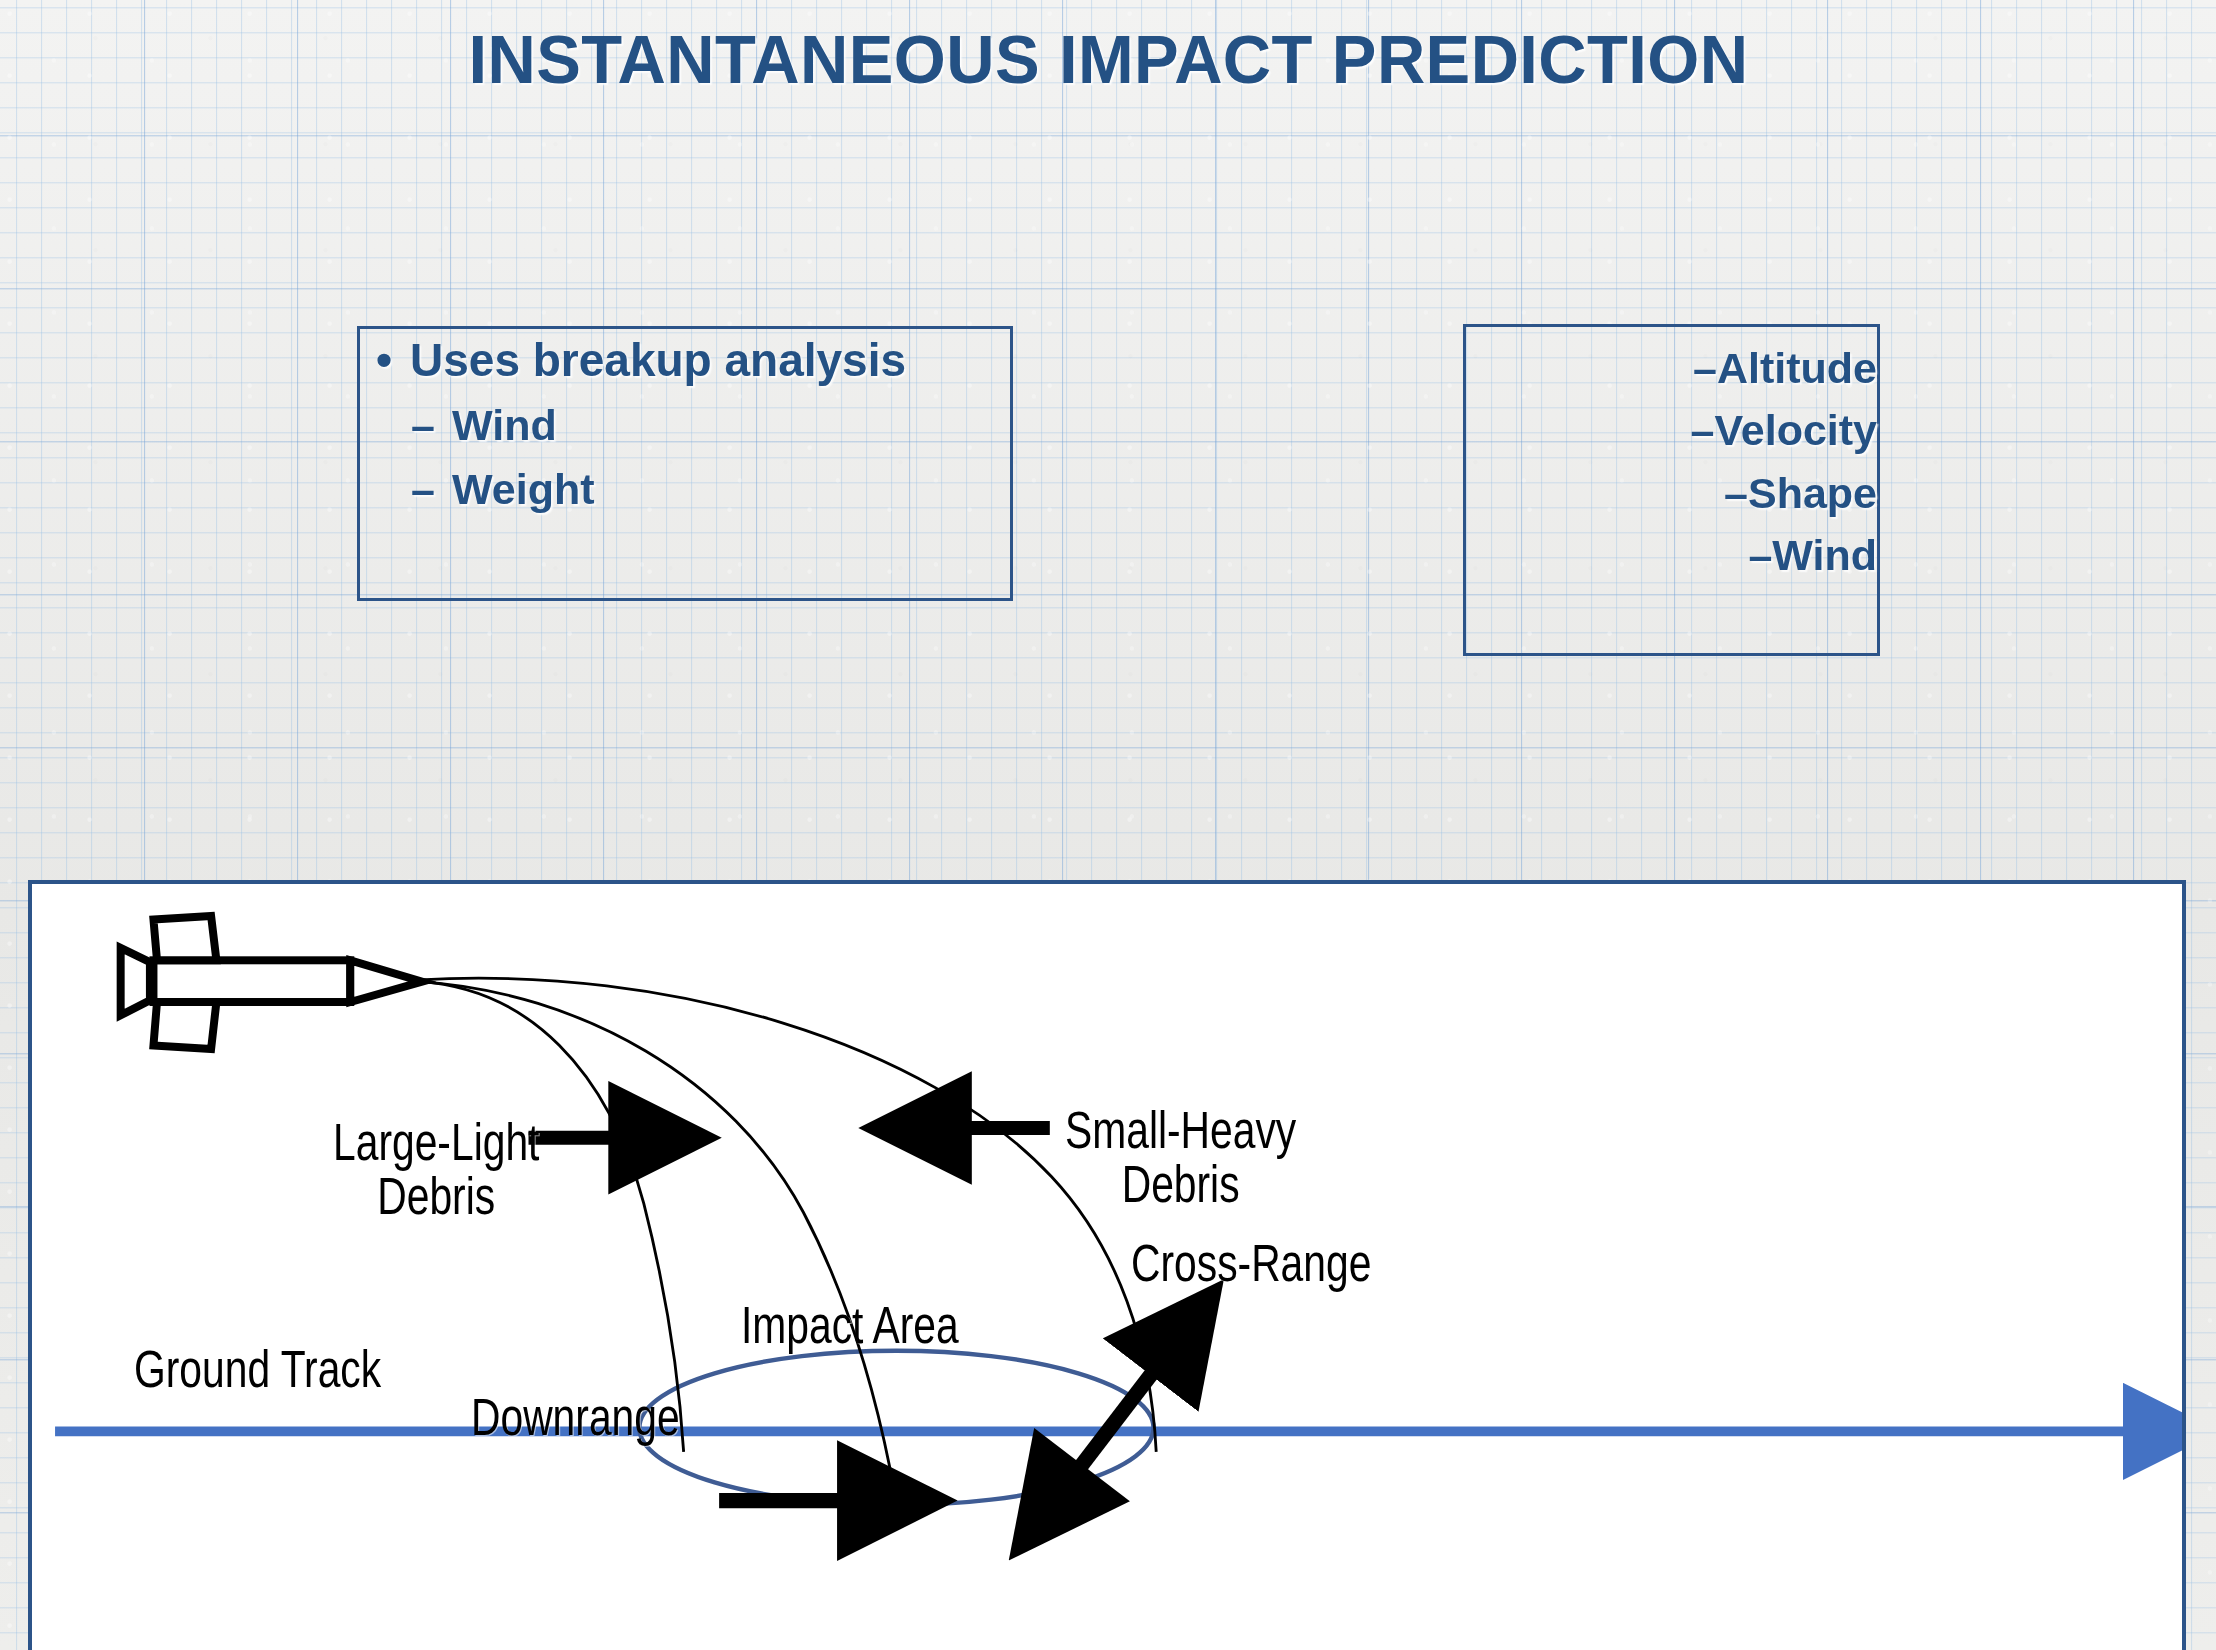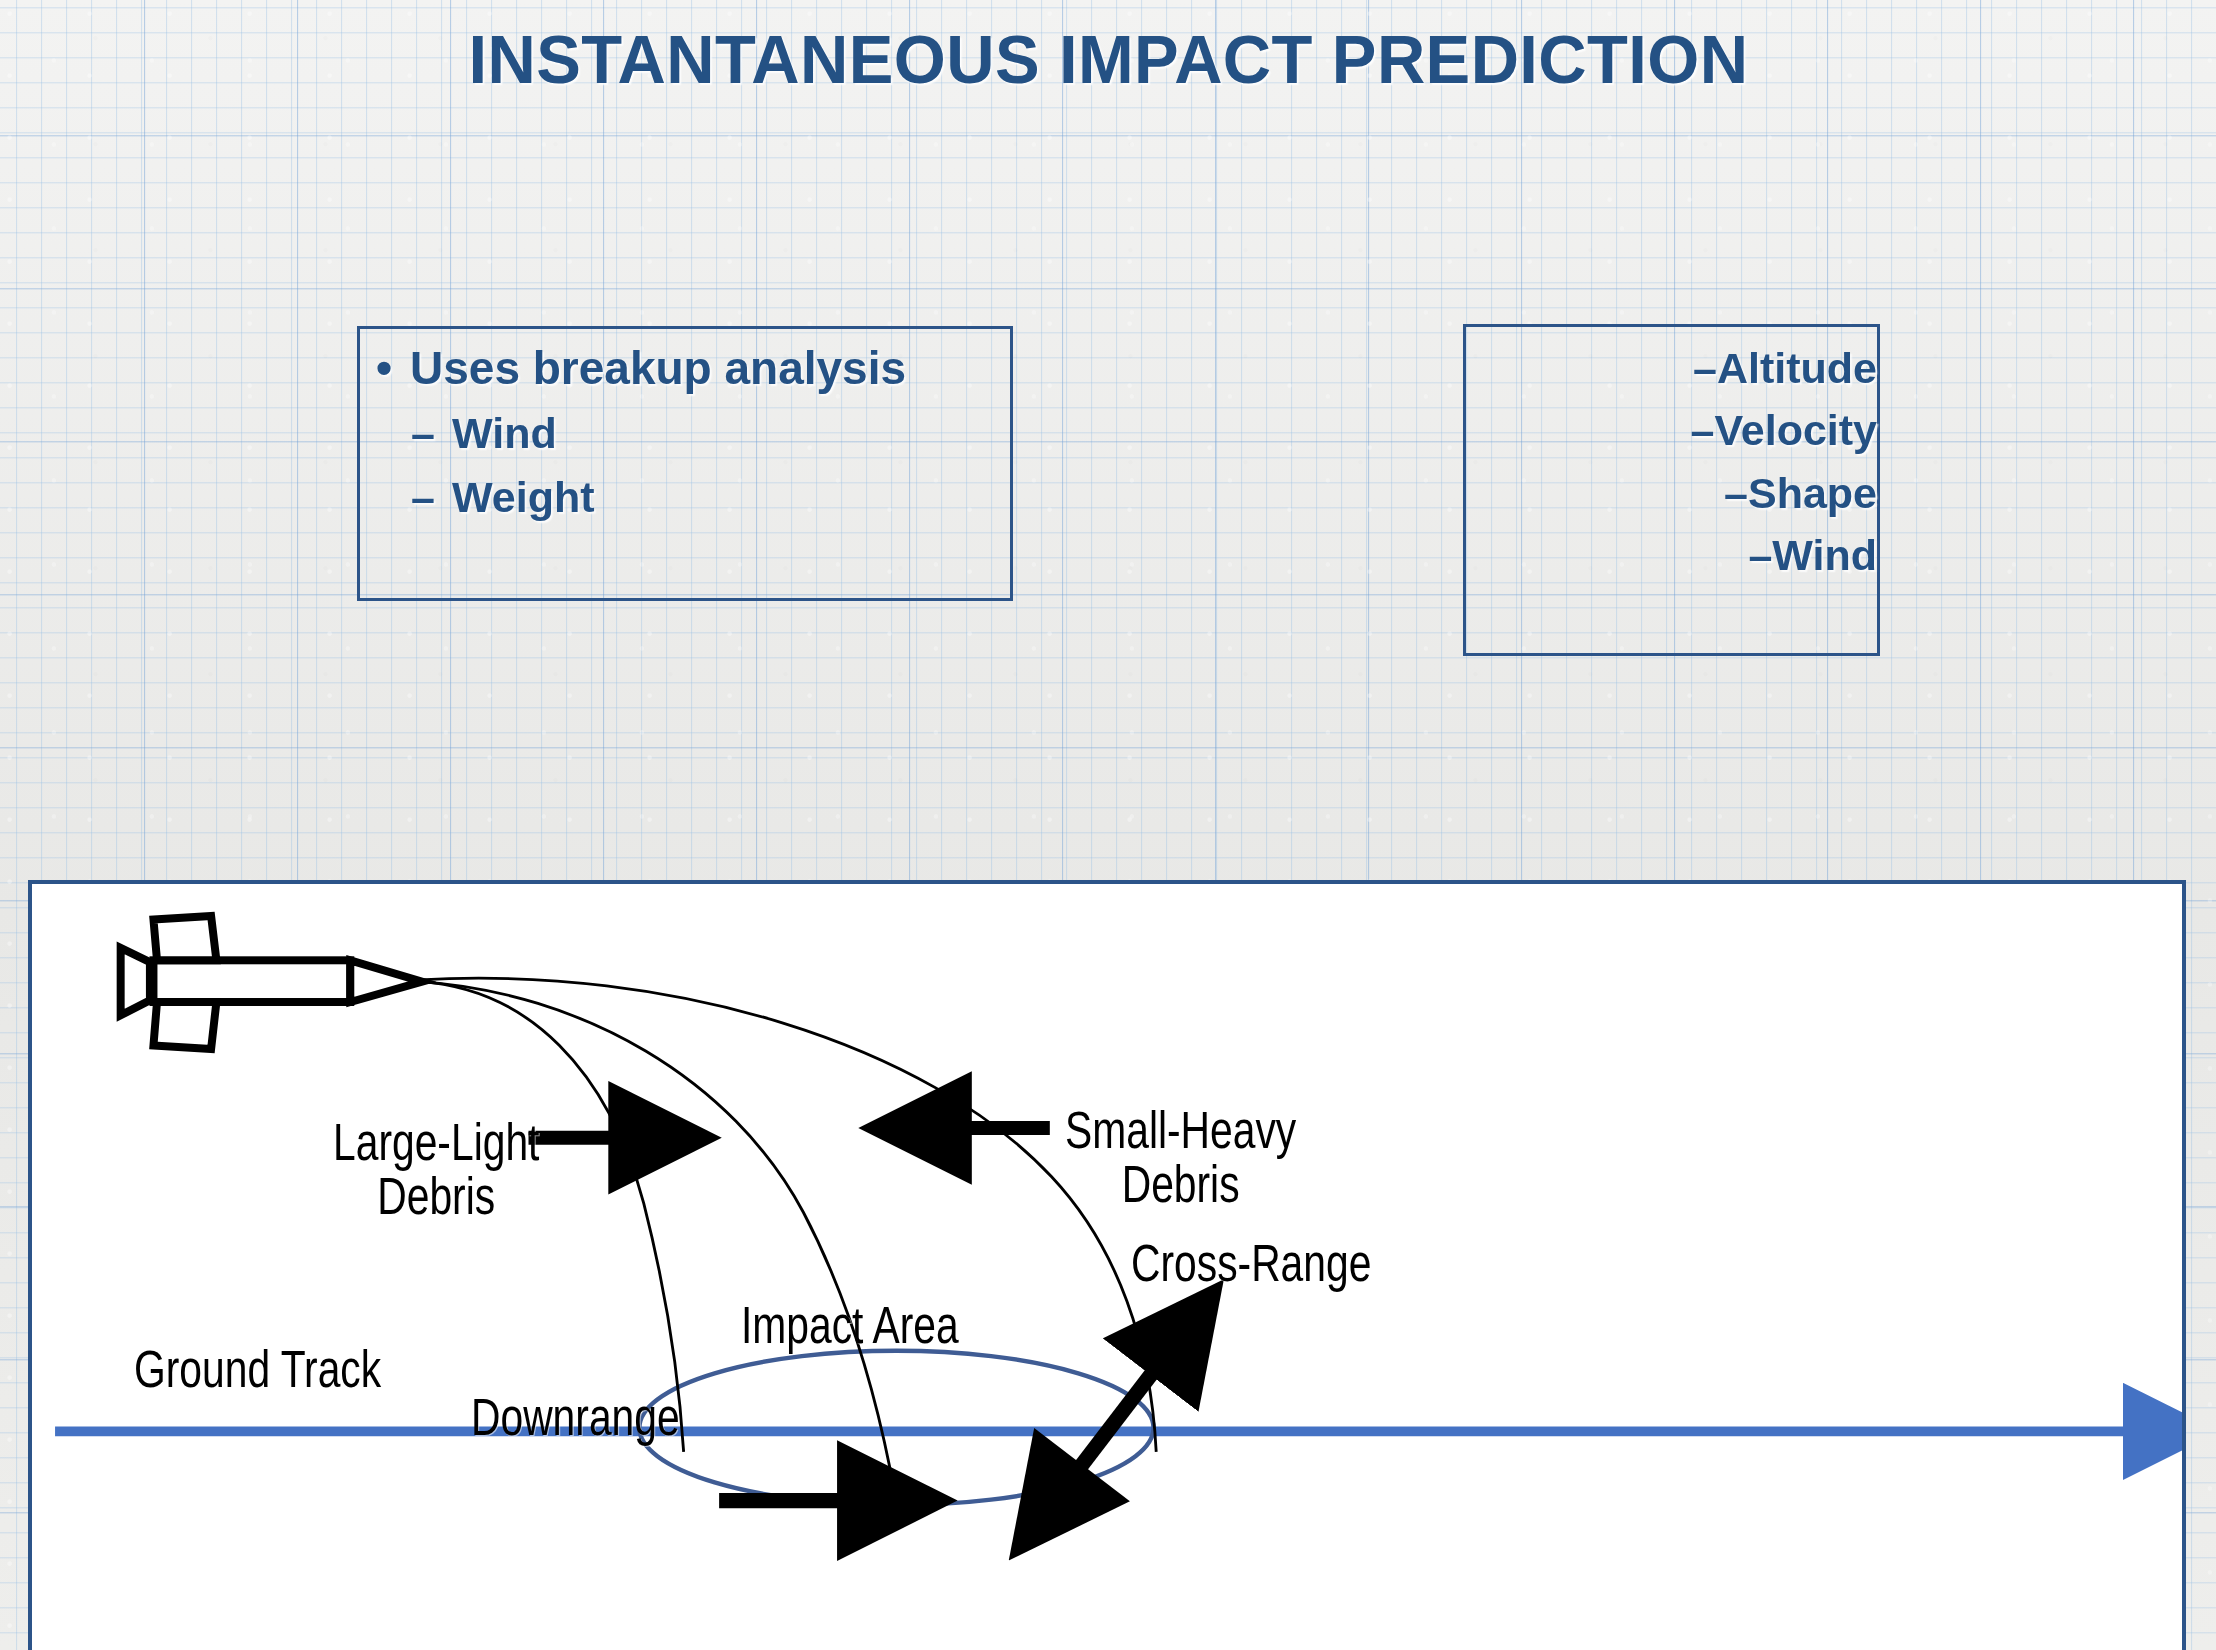--- a/index.html
+++ b/index.html
@@ -82,21 +82,21 @@
     white-space: nowrap;
   }
   .bullet-main .dot { display: inline-block; width: 34px; }
   .sub {
     font-size: 43px;
     line-height: 1.0;
     white-space: nowrap;
   }
   .sub .dash { display: inline-block; width: 41px; }
 
-  #box-left .bullet-main { padding-top: 16px; }
+  #box-left .bullet-main { padding-top: 8px; }
   #box-left .sub { padding-left: 51px; padding-top: 21px; }
   #box-right .bullet-main { padding-top: 12.4px; }
   #box-right .sub { padding-left: 44px; padding-top: 19.5px; text-align: right; }
 
   
   #diagram {
     position: absolute;
     left: 28px;
     top: 880px;
     width: 2158px;

